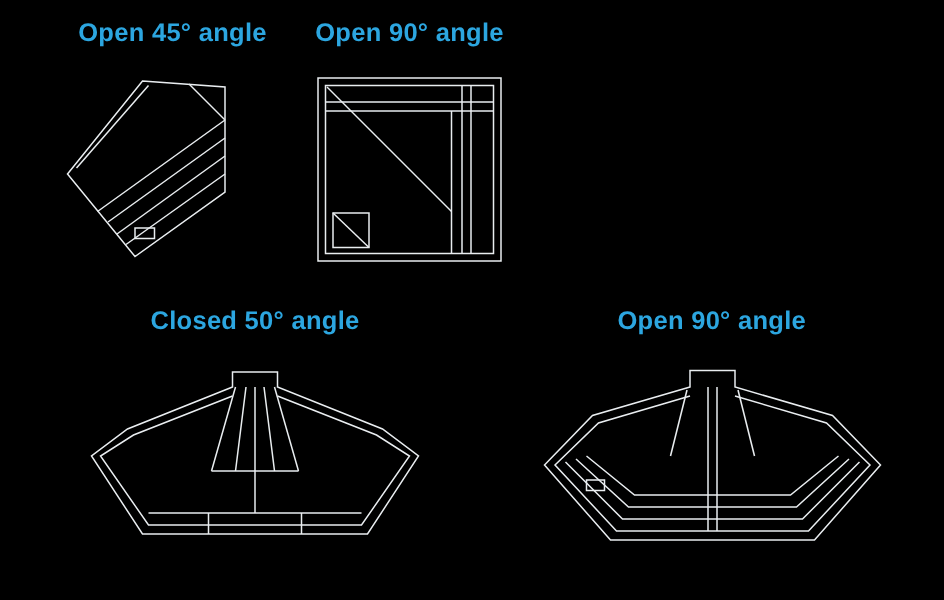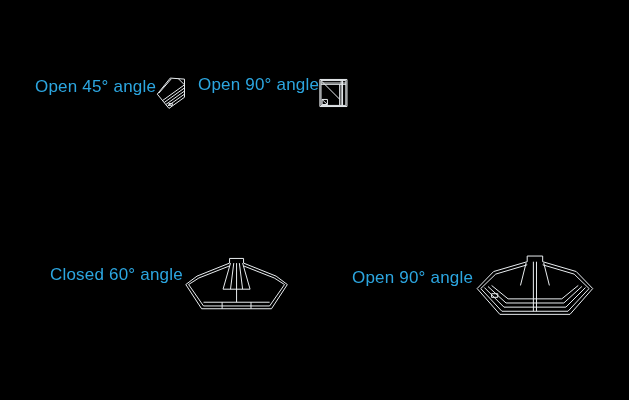--- a/index.html
+++ b/index.html
@@ -16,22 +16,23 @@
     position:relative;
     width:629px;
     height:400px;
     background:var(--bg);
     overflow:hidden;
   }
   .panel{
     position:absolute;
     margin:0;
     display:flex;
-    flex-direction:row;
+    flex-direction:column;
     align-items:center;
+    font-weight:bold;
   }
   .label{
     color:var(--label);
     font-size:17px;
     letter-spacing:.2px;
     text-align:center;
     white-space:nowrap;
   }
   svg{display:block;}
   svg *{
@@ -77,21 +78,21 @@
         <line x1="93" y1="26" x2="93" y2="121"></line>
         <line x1="10" y1="10" x2="93" y2="93"></line>
         <rect x="14" y="94" width="24" height="23"></rect>
         <line x1="14" y1="94" x2="38" y2="117"></line>
       </g>
     </svg>
   </figure>
 
 
   <figure class="panel" style="left:50px; top:204px; width:240px;">
-    <div class="label">Closed 60° angle</div>
+    <div class="label">Closed 50° angle</div>
     <svg width="230" height="122" viewBox="0 0 230 122" style="margin-top:20px">
       <g>
         <path d="M100,14 L30,42 L6,60 L40,112 L190,112 L224,60 L200,42 L130,14 L130,4 L100,4 Z"></path>
         <polyline points="100,20 34,46 12,60 44,106 186,106 218,60 196,46 130,20"></polyline>
         <line x1="44" y1="98" x2="186" y2="98"></line>
         <line x1="84" y1="98" x2="84" y2="112"></line>
         <line x1="146" y1="98" x2="146" y2="112"></line>
         <line x1="115" y1="14" x2="115" y2="98"></line>
         <line x1="102" y1="14" x2="86" y2="70"></line>
         <line x1="128" y1="14" x2="144" y2="70"></line>

